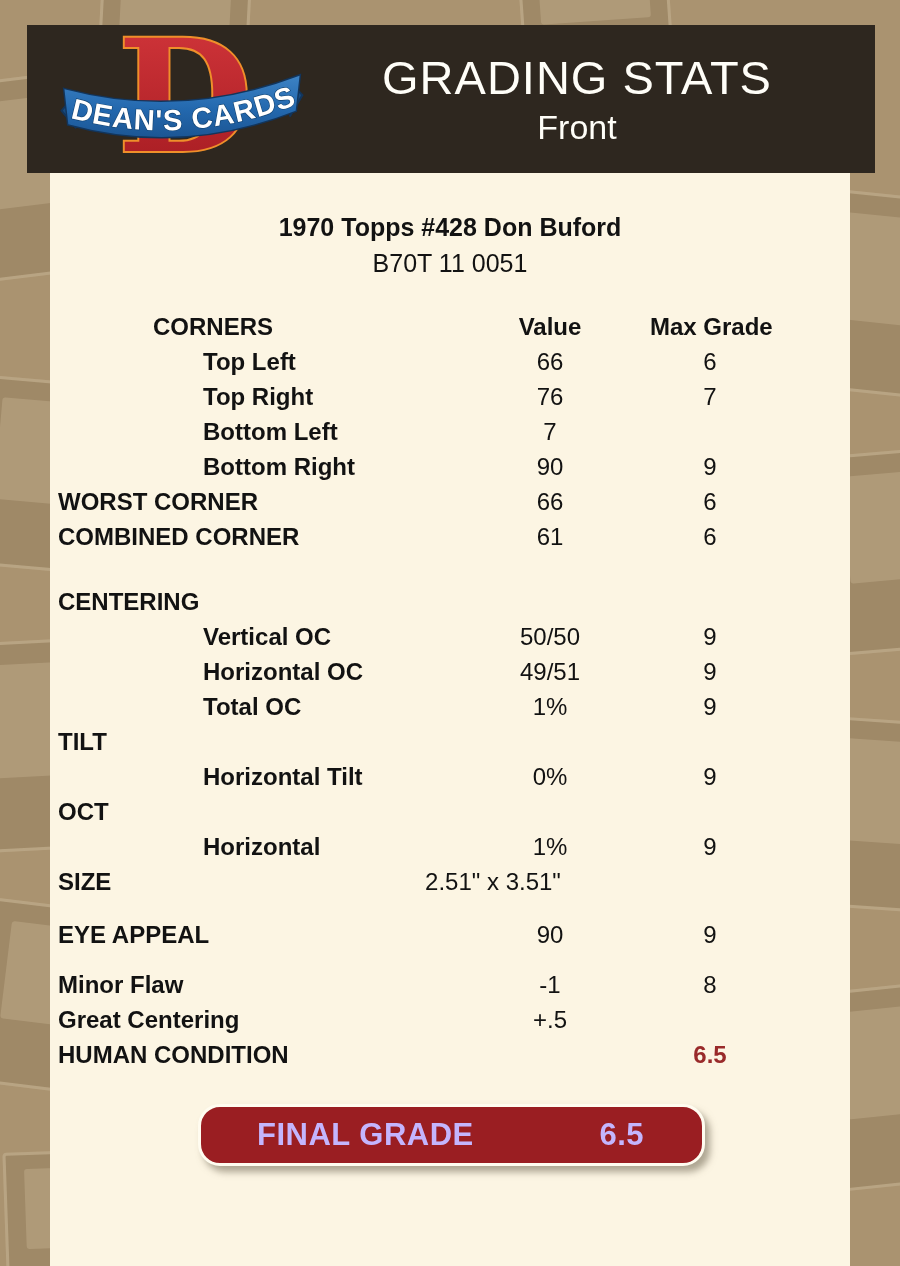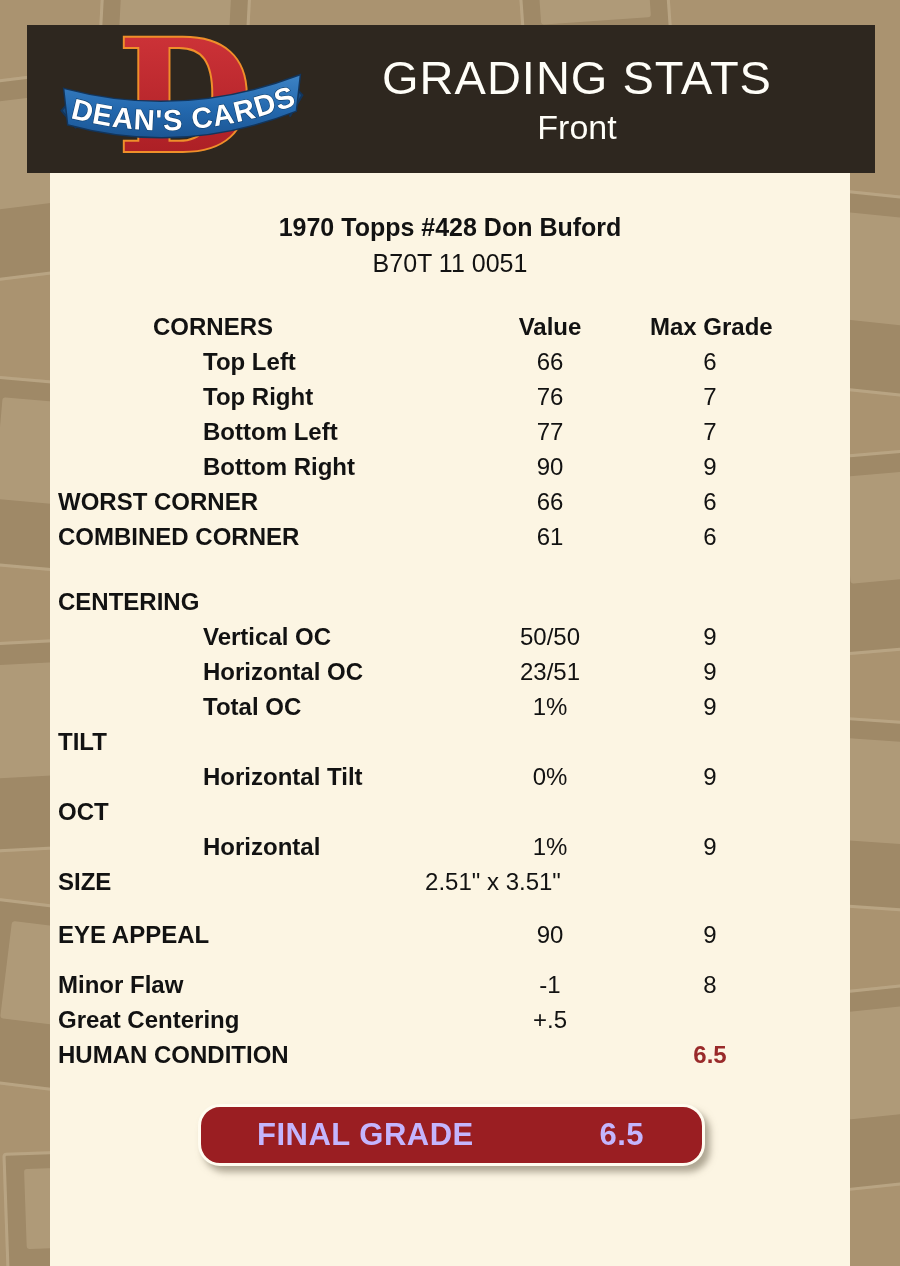--- a/index.html
+++ b/index.html
@@ -153,21 +153,20 @@
         <div class="val">66</div>
         <div class="max">6</div>
       </div>
       <div class="row">
         <div class="lbl ind">Top Right</div>
         <div class="val">76</div>
         <div class="max">7</div>
       </div>
       <div class="row">
         <div class="lbl ind">Bottom Left</div>
-        <div class="val">77</div>
         <div class="max">7</div>
       </div>
       <div class="row">
         <div class="lbl ind">Bottom Right</div>
         <div class="val">90</div>
         <div class="max">9</div>
       </div>
       <div class="row bold-lbl">
         <div class="lbl">WORST CORNER</div>
         <div class="val">66</div>
@@ -184,21 +183,21 @@
         <div class="val"></div>
         <div class="max"></div>
       </div>
       <div class="row">
         <div class="lbl ind">Vertical OC</div>
         <div class="val">50/50</div>
         <div class="max">9</div>
       </div>
       <div class="row">
         <div class="lbl ind">Horizontal OC</div>
-        <div class="val">23/51</div>
+        <div class="val">49/51</div>
         <div class="max">9</div>
       </div>
       <div class="row">
         <div class="lbl ind">Total OC</div>
         <div class="val">1%</div>
         <div class="max">9</div>
       </div>
       <div class="row bold-lbl">
         <div class="lbl">TILT</div>
         <div class="val"></div>

